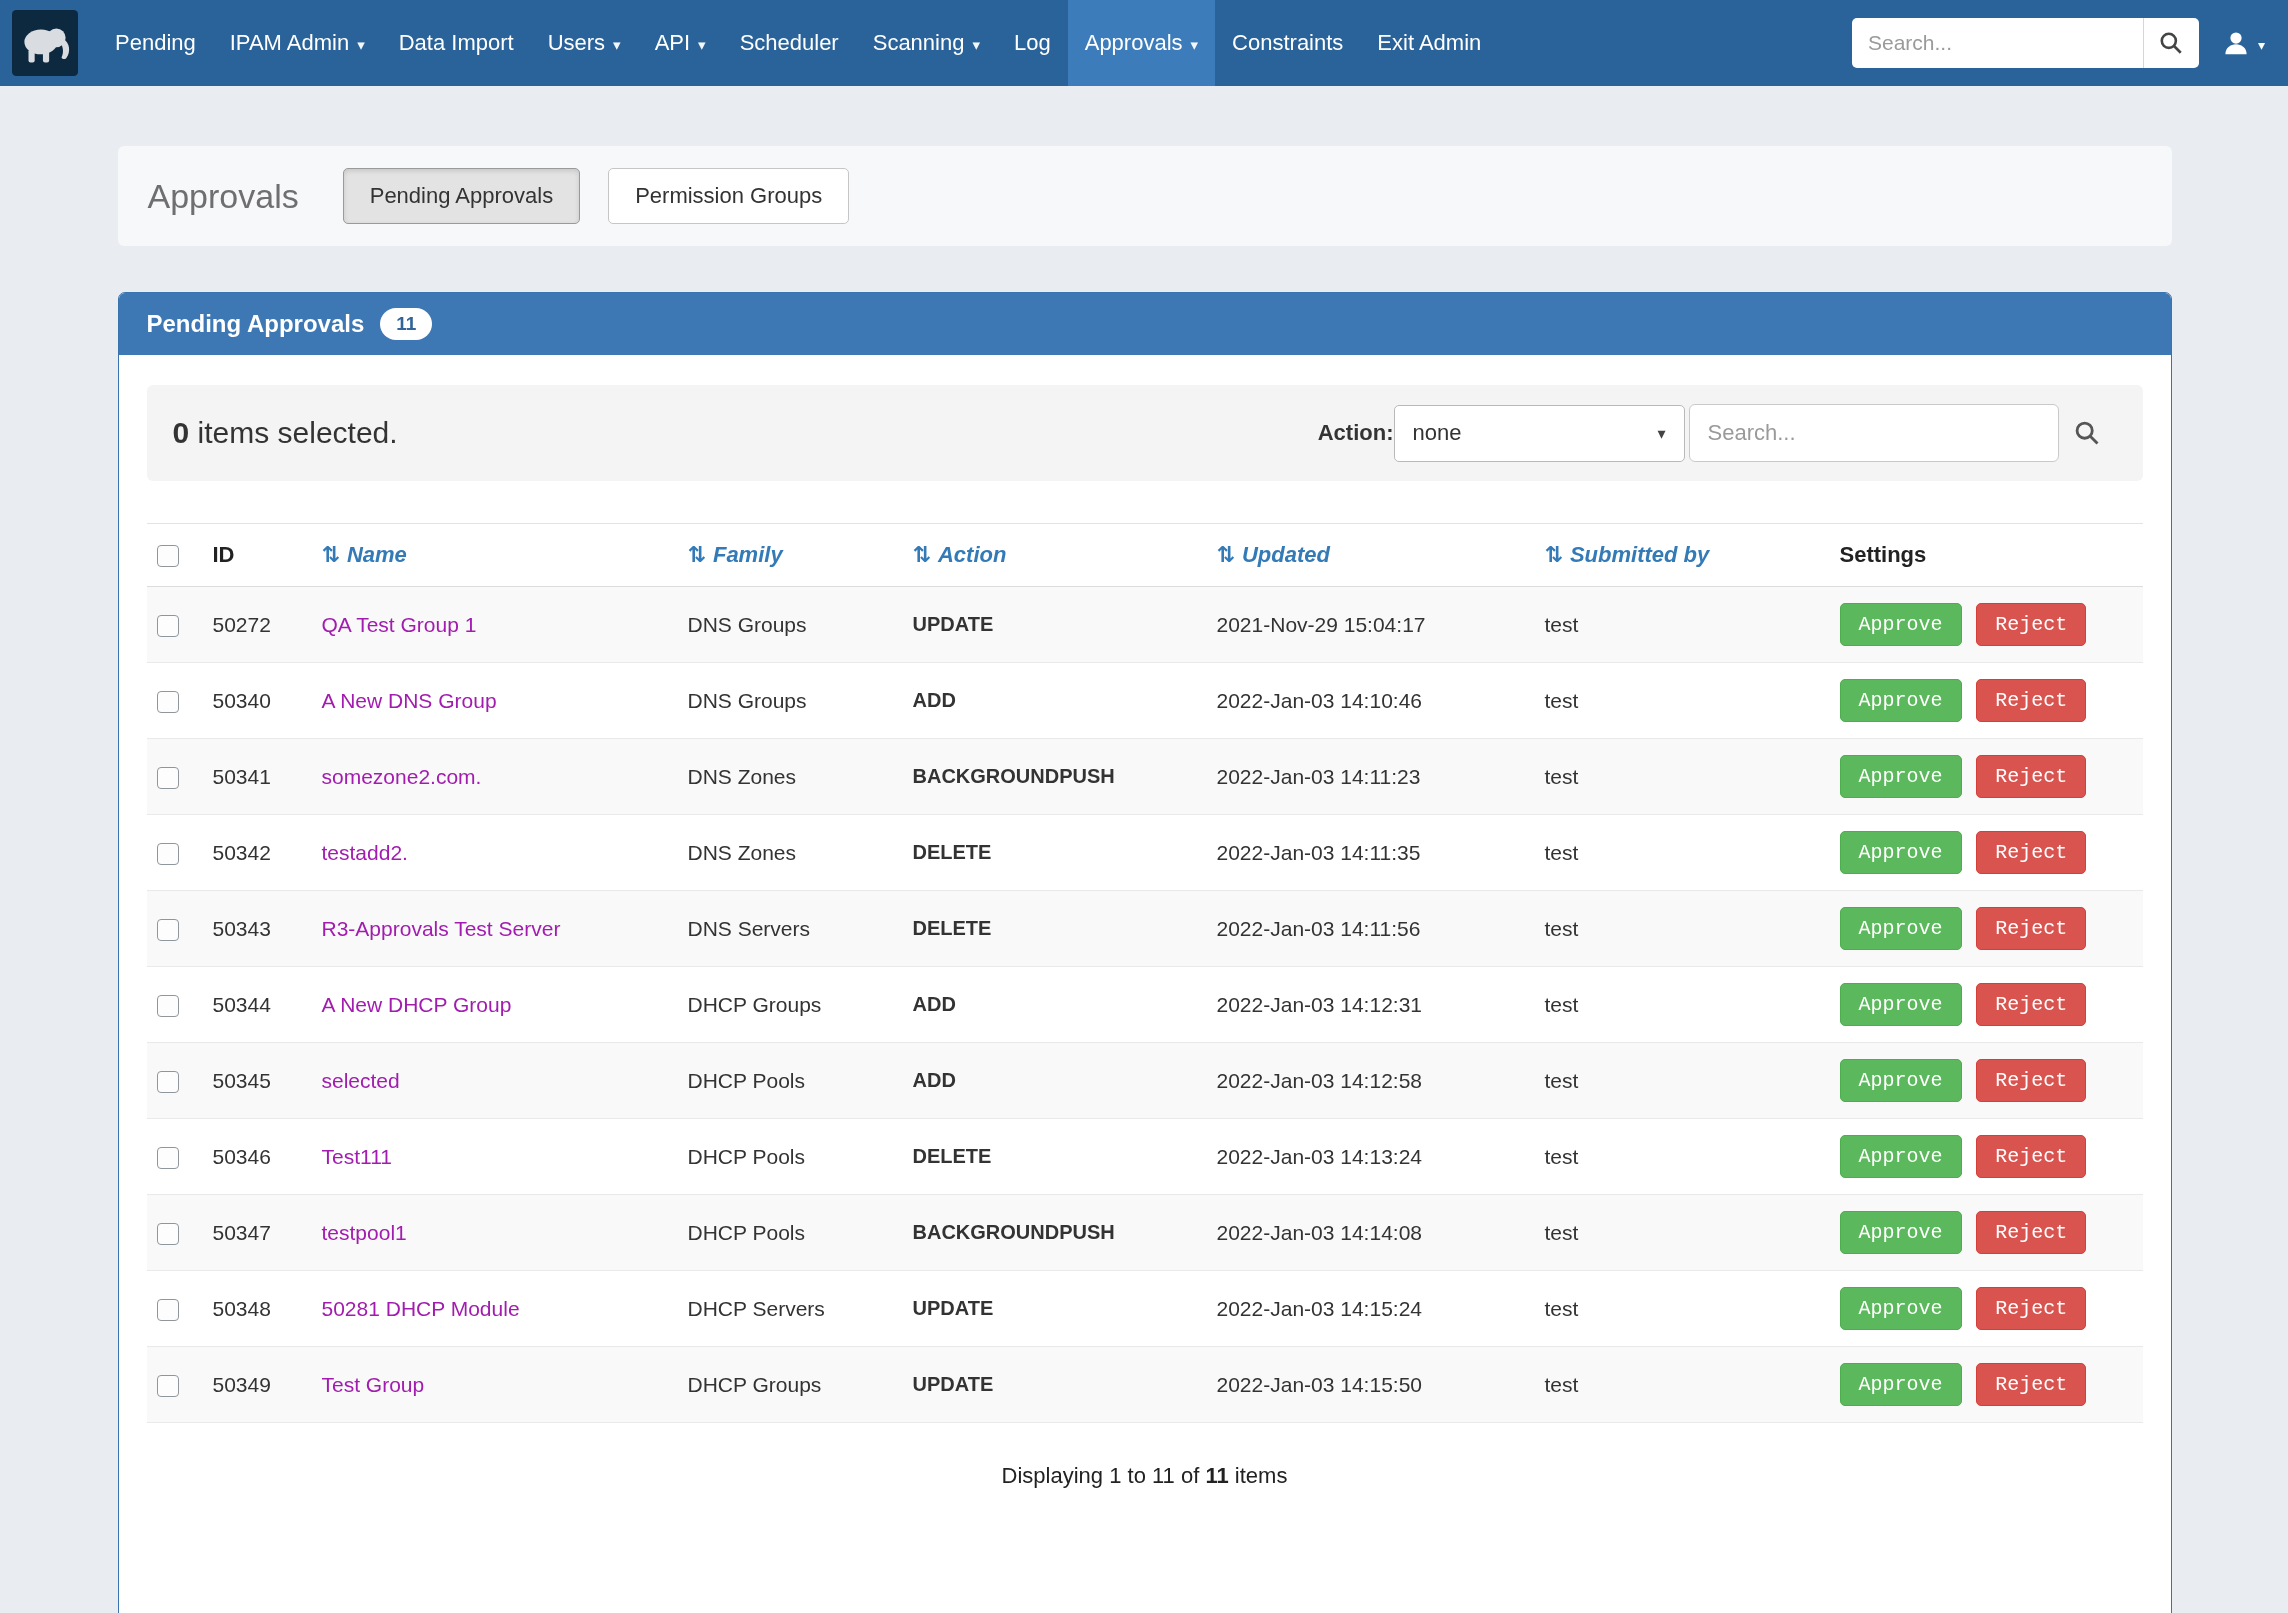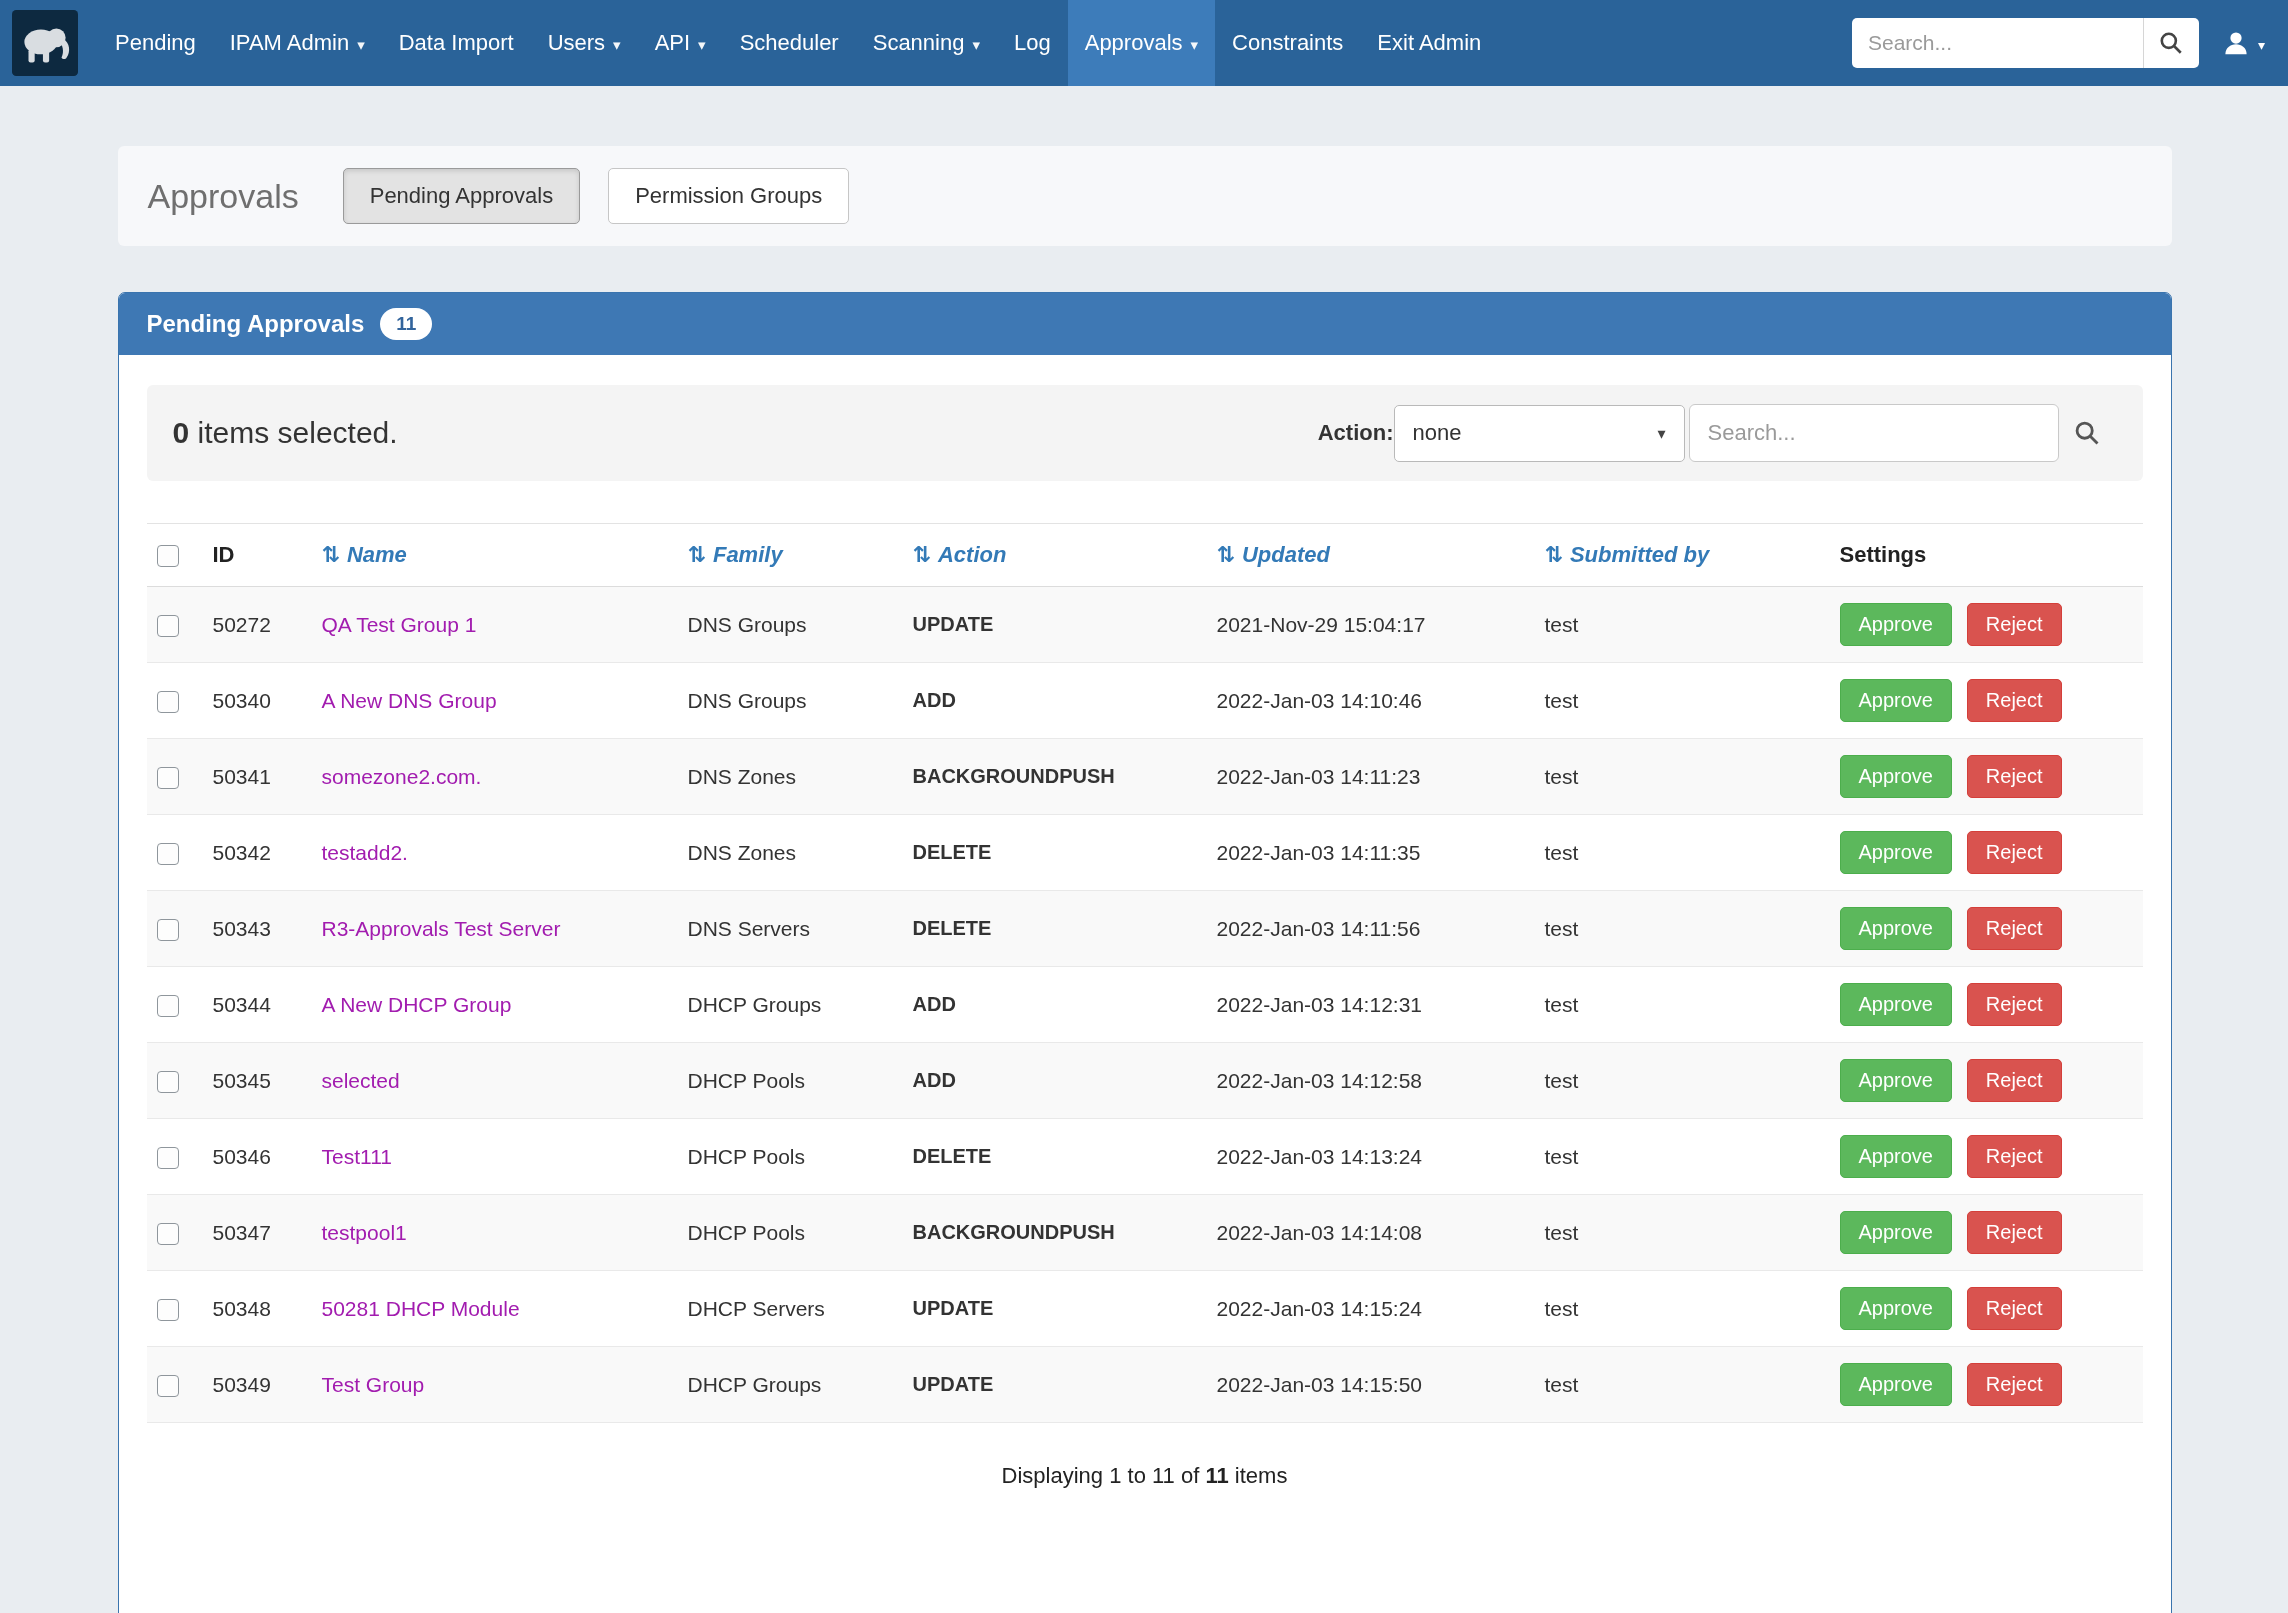--- a/index.html
+++ b/index.html
@@ -120,21 +120,21 @@
   .col-submitted { width: 295px; }
   .col-options { width: auto; }
   td a.link { color: #a21caf; text-decoration: none; cursor: pointer; }
   td.action-cell { font-weight: bold; font-size: 20px; }
   input[type="checkbox"] {
     appearance: none; -webkit-appearance: none;
     width: 22px; height: 22px; border: 1.5px solid #8f969c; border-radius: 4px;
     background: #fdfdfd; margin: 0; vertical-align: middle; cursor: pointer;
   }
   .btn {
-    font-family: Liberation Sans, sans-serif; font-size: 20px; color: #fff; padding: 9px 18px;
+    font-family: Liberation Mono, monospace; font-size: 20px; color: #fff; padding: 9px 18px;
     border-radius: 5px; border: 1px solid transparent; cursor: pointer;
   }
   .btn.approve { background: #5cb85c; border-color: #4cae4c; margin-right: 9px; }
   .btn.reject { background: #d9534f; border-color: #d43f3a; }
 
   .table-footer { text-align: center; font-size: 22px; margin-top: 40px; color: #222; }
 </style>
 </head>
 <body>
 

